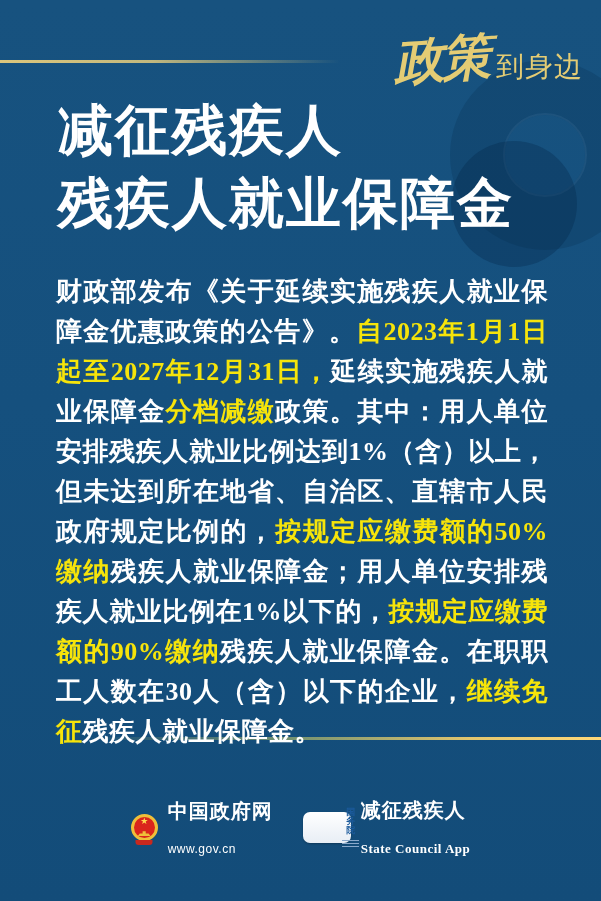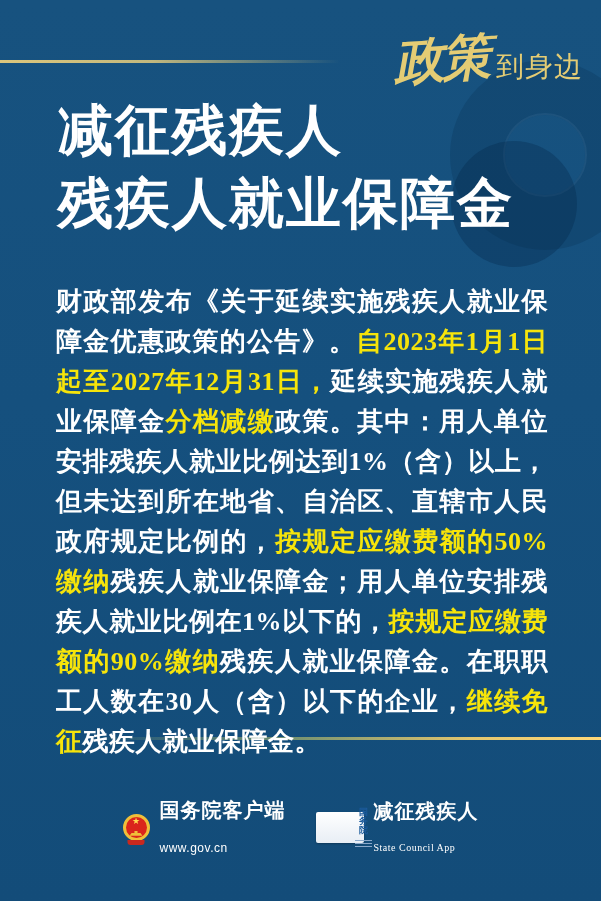--- a/index.html
+++ b/index.html
@@ -53,36 +53,36 @@
   
   .title {
     position:absolute; left:58px; top:94px; z-index:2;
     color:#FFFFFF; font-size:55px; line-height:73px; font-weight:900;
     letter-spacing:2px;
   }
   .title span { display:block; }
 
   
   .body-text {
-    position:absolute; left:56px; top:282px; width:492px; z-index:2;
+    position:absolute; left:56px; top:272px; width:492px; z-index:2;
     font-family:"Liberation Serif","DejaVu Serif",serif;
     font-weight:700; font-size:26px; line-height:40px; letter-spacing:0.5px;
     color:#FFFFFF; text-align:justify;
   }
   .body-text .hl { color:#F6E40A; }
 
   
   .footer {
     position:absolute; left:0; right:0; top:799px; z-index:2;
     display:flex; justify-content:center; align-items:center; gap:30px;
   }
   .footer-item { display:flex; align-items:center; gap:10px; }
   .footer-name { color:#FFFFFF; font-weight:bold; font-size:20px; line-height:1.1; letter-spacing:1px; }
   .footer-sub  { color:#FFFFFF; font-size:12px; line-height:1.2; margin-top:20px; letter-spacing:0.5px; }
-  .footer-sub-en { font-family:"Liberation Serif","DejaVu Serif",serif; font-size:10px; }
+  .footer-sub-en { font-family:"Liberation Serif","DejaVu Serif",serif; font-size:13px;font-weight:bold; }
 
   
   .emblem { position:relative; width:27px; height:27px; flex:0 0 auto; }
   .emblem-disc {
     position:absolute; left:0; top:0; width:27px; height:27px; border-radius:50%;
     background:#DA251C; border:3px solid #EFBF39;
   }
   .emblem-star {
     position:absolute; top:3px; left:50%; transform:translateX(-50%);
     color:#FFD94F; font-size:9px; line-height:1;
@@ -92,21 +92,21 @@
     width:13px; height:5px; background:#EFBF39;
     clip-path:polygon(0 100%,100% 100%,84% 45%,62% 45%,62% 0,38% 0,38% 45%,16% 45%);
   }
   .emblem-ribbon {
     position:absolute; bottom:-4px; left:50%; transform:translateX(-50%);
     width:17px; height:5px; background:#C8281E; border-radius:0 0 3px 3px;
   }
 
   
   .app-icon {
-    width:31px; height:31px; flex:0 0 auto; border-radius:2px;
+    width:31px; height:31px; flex:0 0 auto; border-radius:7px;
     background:linear-gradient(180deg,#FFFFFF 0%,#E8EEF5 100%);
     display:flex; flex-direction:column; align-items:center; justify-content:center;
     box-shadow:0 1px 2px rgba(0,0,0,0.25);
     padding-left:48px;
   }
   .app-cn { color:#1B5A9B; font-weight:bold; font-size:9px; line-height:1; letter-spacing:0; }
   .app-lines { width:17px; margin-top:3px; }
   .app-lines i { display:block; height:1px; background:#8AA9CB; margin-top:2px; }
 </style>
 </head>
@@ -134,21 +134,21 @@
   <div class="footer">
 
     <div class="footer-item">
       <span class="emblem">
         <span class="emblem-disc"></span>
         <span class="emblem-star">★</span>
         <span class="emblem-gate"></span>
         <span class="emblem-ribbon"></span>
       </span>
       <span class="footer-text">
-        <div class="footer-name">国务院客户端</div>
+        <div class="footer-name">中国政府网</div>
         <div class="footer-sub">www.gov.cn</div>
       </span>
     </div>
 
     <div class="footer-item">
       <span class="app-icon">
         <span class="app-cn">国务院</span>
         <span class="app-lines">
           <i></i>
             <i></i>

